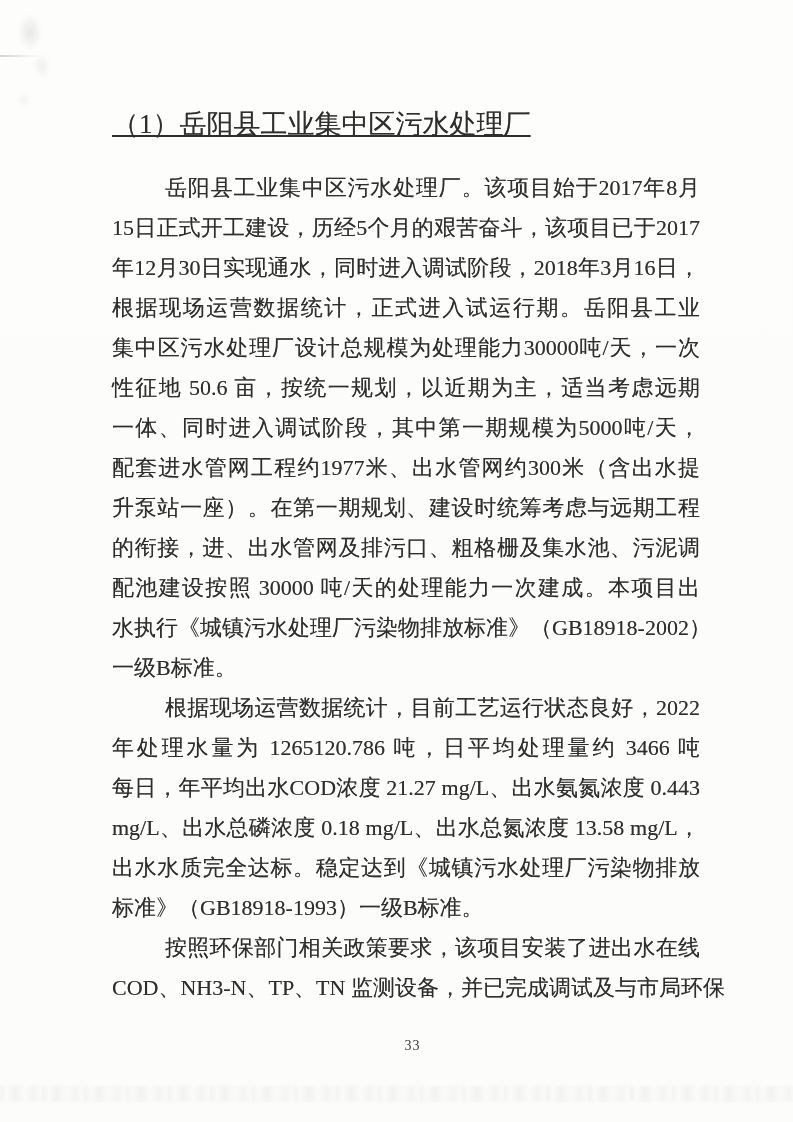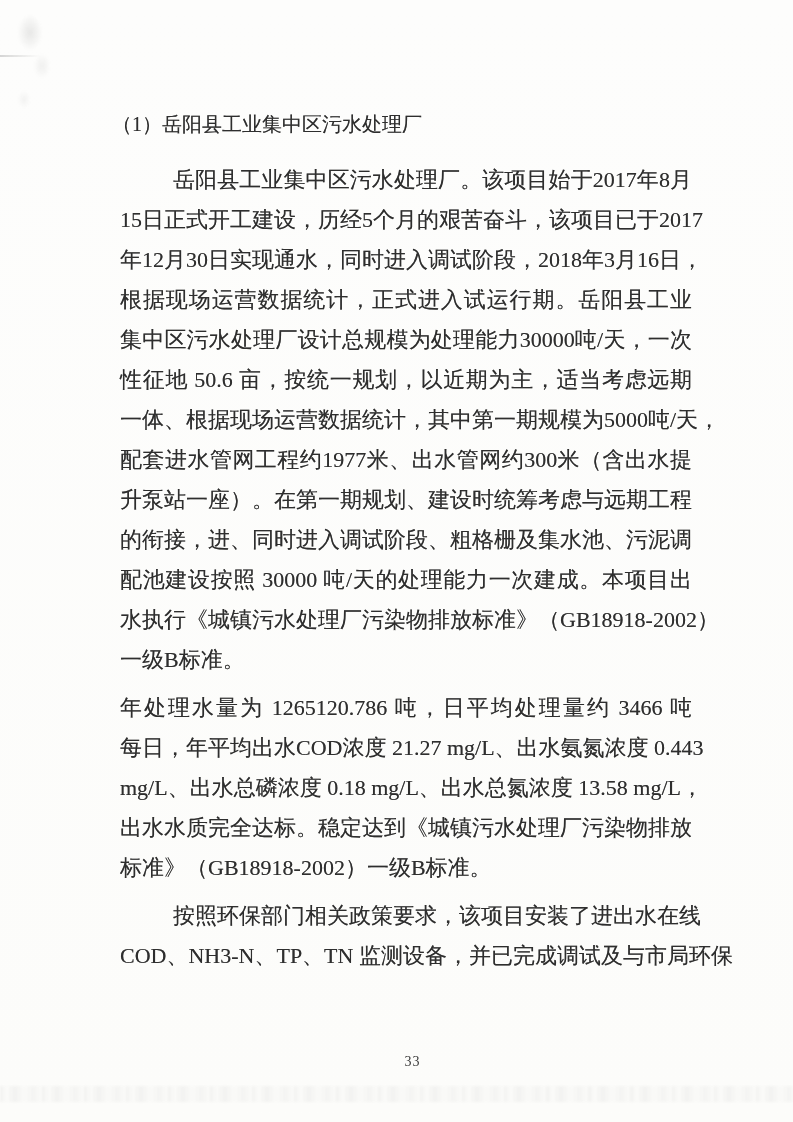--- a/index.html
+++ b/index.html
@@ -18,28 +18,29 @@
     font-family: "Liberation Serif", "DejaVu Serif", serif;
     color: #2e2e2e;
   }
   .content {
     position: absolute;
     left: 112px;
     top: 104px;
     width: 588px;
   }
   .heading {
-    font-size: 20px;
+    font-size: 27px;
     line-height: 40px;
-    margin: 0 0 16px 0;
+    margin: 0 0 24px 0;
     font-weight: normal;
     white-space: nowrap;
     text-shadow: 0 0 0.5px rgba(46,46,46,0.55);
+    text-decoration: underline;
   }
-  .para { margin: 8px; }
+  .para { margin: 0; }
   .line {
     font-size: 22px;
     line-height: 40px;
     white-space: nowrap;
     text-align: justify;
     text-align-last: justify;
     text-justify: inter-character;
     text-shadow: 0 0 0.5px rgba(46,46,46,0.55);
   }
   .line.first { text-indent: 53px; }
@@ -51,21 +52,20 @@
     position: absolute;
     top: 1038px;
     left: 0;
     width: 100%;
     text-align: center;
     font-size: 14px;
     letter-spacing: 1px;
     color: #3a3a3a;
     padding-left: 32px;
     box-sizing: border-box;
-    margin-top: 16px;
   }
   
   .smudge-top-left {
     position: absolute;
     left: 6px; top: 6px;
     width: 60px; height: 120px;
     background:
       radial-gradient(ellipse 18px 26px at 40% 22%, rgba(120,120,120,0.16), transparent 70%),
       radial-gradient(ellipse 12px 18px at 60% 50%, rgba(130,130,130,0.11), transparent 70%),
       radial-gradient(ellipse 9px 13px at 30% 78%, rgba(130,130,130,0.09), transparent 70%);
@@ -102,35 +102,36 @@
 
     <div class="heading">（1）岳阳县工业集中区污水处理厂</div>
 
     <div class="para">
       <div class="line first">岳阳县工业集中区污水处理厂。该项目始于2017年8月</div>
       <div class="line">15日正式开工建设，历经5个月的艰苦奋斗，该项目已于2017</div>
       <div class="line">年12月30日实现通水，同时进入调试阶段，2018年3月16日，</div>
       <div class="line">根据现场运营数据统计，正式进入试运行期。岳阳县工业</div>
       <div class="line">集中区污水处理厂设计总规模为处理能力30000吨/天，一次</div>
       <div class="line">性征地 50.6 亩，按统一规划，以近期为主，适当考虑远期</div>
-      <div class="line">一体、根据现场运营数据统计，其中第一期规模为5000吨/天，</div>
+      <div class="line">一体、同时进入调试阶段，其中第一期规模为5000吨/天，</div>
       <div class="line">配套进水管网工程约1977米、出水管网约300米（含出水提</div>
       <div class="line">升泵站一座）。在第一期规划、建设时统筹考虑与远期工程</div>
-      <div class="line">的衔接，进、同时进入调试阶段、粗格栅及集水池、污泥调</div>
+      <div class="line">的衔接，进、出水管网及排污口、粗格栅及集水池、污泥调</div>
       <div class="line">配池建设按照 30000 吨/天的处理能力一次建成。本项目出</div>
       <div class="line">水执行《城镇污水处理厂污染物排放标准》（GB18918-2002）</div>
       <div class="line end">一级B标准。</div>
     </div>
 
     <div class="para">
+      <div class="line first">根据现场运营数据统计，目前工艺运行状态良好，2022</div>
       <div class="line">年处理水量为 1265120.786 吨，日平均处理量约 3466 吨</div>
       <div class="line">每日，年平均出水COD浓度 21.27 mg/L、出水氨氮浓度 0.443</div>
       <div class="line">mg/L、出水总磷浓度 0.18 mg/L、出水总氮浓度 13.58 mg/L，</div>
       <div class="line">出水水质完全达标。稳定达到《城镇污水处理厂污染物排放</div>
-      <div class="line end">标准》（GB18918-2002）一级B标准。</div>
+      <div class="line end">标准》（GB18918-1993）一级B标准。</div>
     </div>
 
     <div class="para">
       <div class="line first">按照环保部门相关政策要求，该项目安装了进出水在线</div>
       <div class="line">COD、NH3-N、TP、TN 监测设备，并已完成调试及与市局环保</div>
     </div>
 
   </div>
 
   <div class="page-number">33</div>

